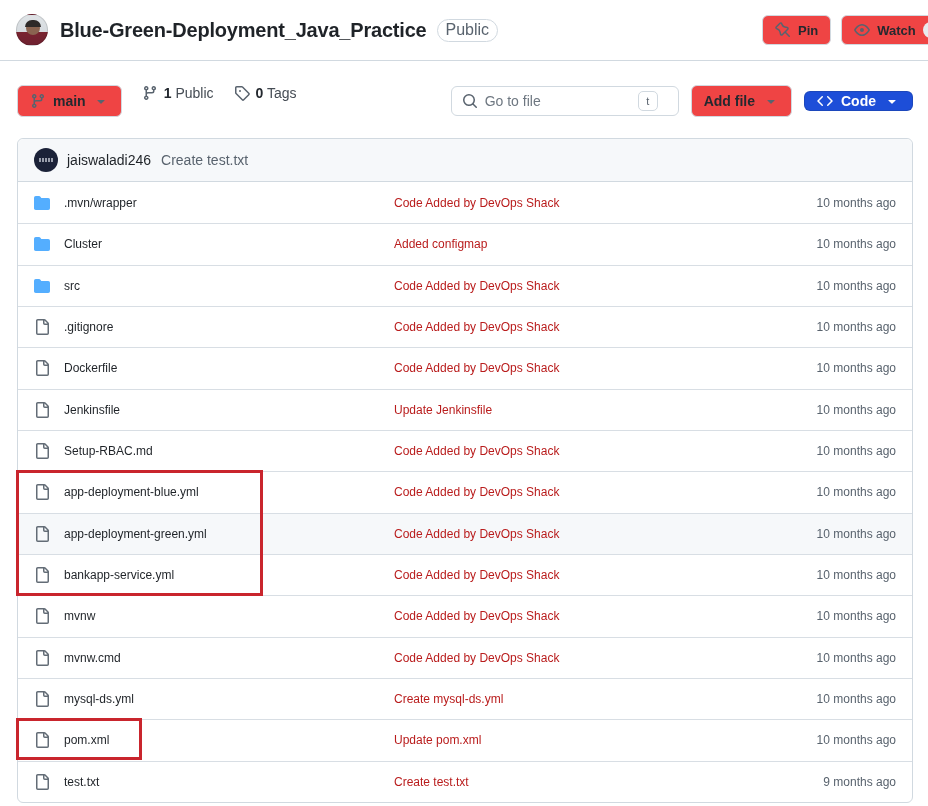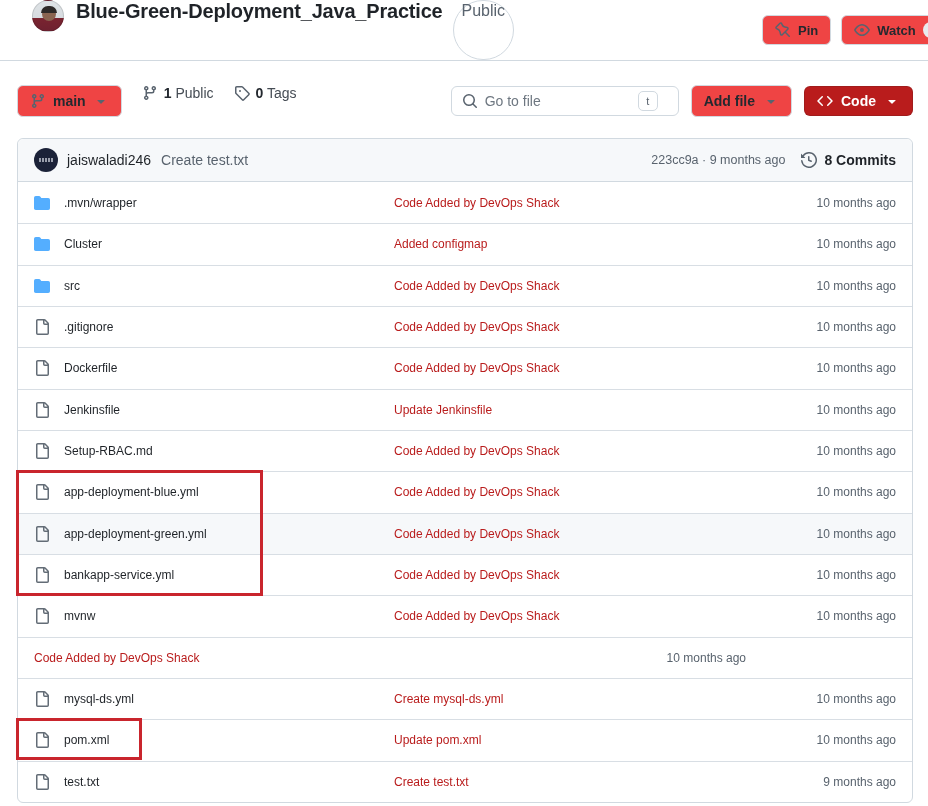--- a/index.html
+++ b/index.html
@@ -4,21 +4,21 @@
 <style>
   * { margin:0; padding:0; box-sizing:border-box; }
   html,body { width:928px; height:806px; overflow:hidden; background:#ffffff;
     font-family:"Liberation Sans", sans-serif; color:#1f2328; }
 
   svg { display:block; flex:none; }
   .muted-ic { fill:#59636e; }
 
   
   .repo-header { position:relative; height:61px; border-bottom:1px solid #d1d9e0;
-    display:flex; padding:0 32px; }
+    display:flex; align-items:center; padding:0 16px; }
   .owner-avatar { width:32px; height:32px; border-radius:50%; flex:none;
     border:1px solid rgba(0,0,0,.12); overflow:hidden; position:relative;
     background:linear-gradient(180deg,#dfe3e6 0%,#d7dce0 55%,#7a2430 56%,#6e2130 100%); }
   .owner-avatar::before { content:""; position:absolute; left:9px; top:6px; width:14px; height:14px;
     border-radius:50%; background:#8a6450; }
   .owner-avatar::after { content:""; position:absolute; left:8px; top:5px; width:16px; height:7px;
     border-radius:8px 8px 0 0; background:#2e2a28; }
   .repo-title { font-size:20px; font-weight:700; margin-left:12px; letter-spacing:-.2px; }
   .visibility-badge { margin-left:10px; font-size:16px; font-weight:500; color:#59636e;
     border:1px solid #d1d9e0; border-radius:2em; padding:1px 8px 2px; line-height:18px; }
@@ -37,21 +37,21 @@
   .stat .num { font-weight:700; color:#24292f; }
   .stat .lbl { color:#454c54; }
   .toolbar-right { margin-left:auto; display:flex; align-items:center; gap:12px; }
   .goto-file { width:228px; height:30px; border:1px solid #d1d9e0; border-radius:6px;
     display:flex; align-items:center; padding:0 20px 0 10px; gap:7px; background:#fff; }
   .goto-file input { border:none; outline:none; flex:1; font-size:14px; color:#1f2328;
     font-family:"Liberation Sans", sans-serif; background:transparent; min-width:0; }
   .goto-file input::placeholder { color:#6e7781; }
   .kbd-hint { width:20px; height:20px; border:1px solid #d1d9e0; border-radius:5px;
     font-size:11px; color:#59636e; display:flex; align-items:center; justify-content:center; }
-  .code-btn { background:#b91c1c; border-color:rgba(27,31,36,.15); color:#fff; height:30px;
+  .code-btn { background:#1d4ed8; border-color:rgba(27,31,36,.15); color:#fff; height:20px;
     font-size:14px; gap:8px; }
   .addfile-btn { height:32px; font-size:14px; gap:8px; font-weight:600; }
 
   
   .file-card { margin:21px 15px 0 17px; border:1px solid #d1d9e0; border-radius:6px;
     background:#fff; }
   .commit-bar { height:43px; background:#f6f8fa; border-bottom:1px solid #d1d9e0;
     border-radius:6px 6px 0 0; display:flex; align-items:center; padding:0 16px; }
   .commit-avatar { width:24px; height:24px; border-radius:50%; background:#1b2238; flex:none;
     position:relative; }
@@ -194,29 +194,20 @@
         </svg>
     </button>
   </div>
 </div>
 
 <div class="file-card">
   <div class="commit-bar">
     <span class="commit-avatar"></span>
     <span class="commit-author">jaiswaladi246</span>
     <span class="commit-msg">Create test.txt</span>
-    <span class="commit-meta">
-      <span class="hash-time">223cc9a · 9 months ago</span>
-      <span class="commits-link">
-        <svg width="16" height="16" class="muted-ic">
-            <use href="#ic-history"></use>
-          </svg>
-        <span>8 Commits</span>
-      </span>
-    </span>
   </div>
 
   <div class="rows">
 
     <div class="file-row">
       <span class="name-cell">
           <svg width="16" height="16" fill="#54aeff">
             <use href="#ic-folder"></use>
           </svg>
           <span class="file-name">.mvn/wrapper</span>
@@ -318,20 +309,26 @@
       <span class="name-cell">
           <svg width="16" height="16" fill="#636c76">
             <use href="#ic-file"></use>
           </svg>
           <span class="file-name">mvnw</span>
         </span>
       <span class="msg-cell">Code Added by DevOps Shack</span>
       <span class="age-cell">10 months ago</span>
     </div>
     <div class="file-row">
+      <span class="name-cell">
+          <svg width="16" height="16" fill="#636c76">
+            <use href="#ic-file"></use>
+          </svg>
+          <span class="file-name">mvnw.cmd</span>
+        </span>
       <span class="msg-cell">Code Added by DevOps Shack</span>
       <span class="age-cell">10 months ago</span>
     </div>
     <div class="file-row">
       <span class="name-cell">
           <svg width="16" height="16" fill="#636c76">
             <use href="#ic-file"></use>
           </svg>
           <span class="file-name">mysql-ds.yml</span>
         </span>

